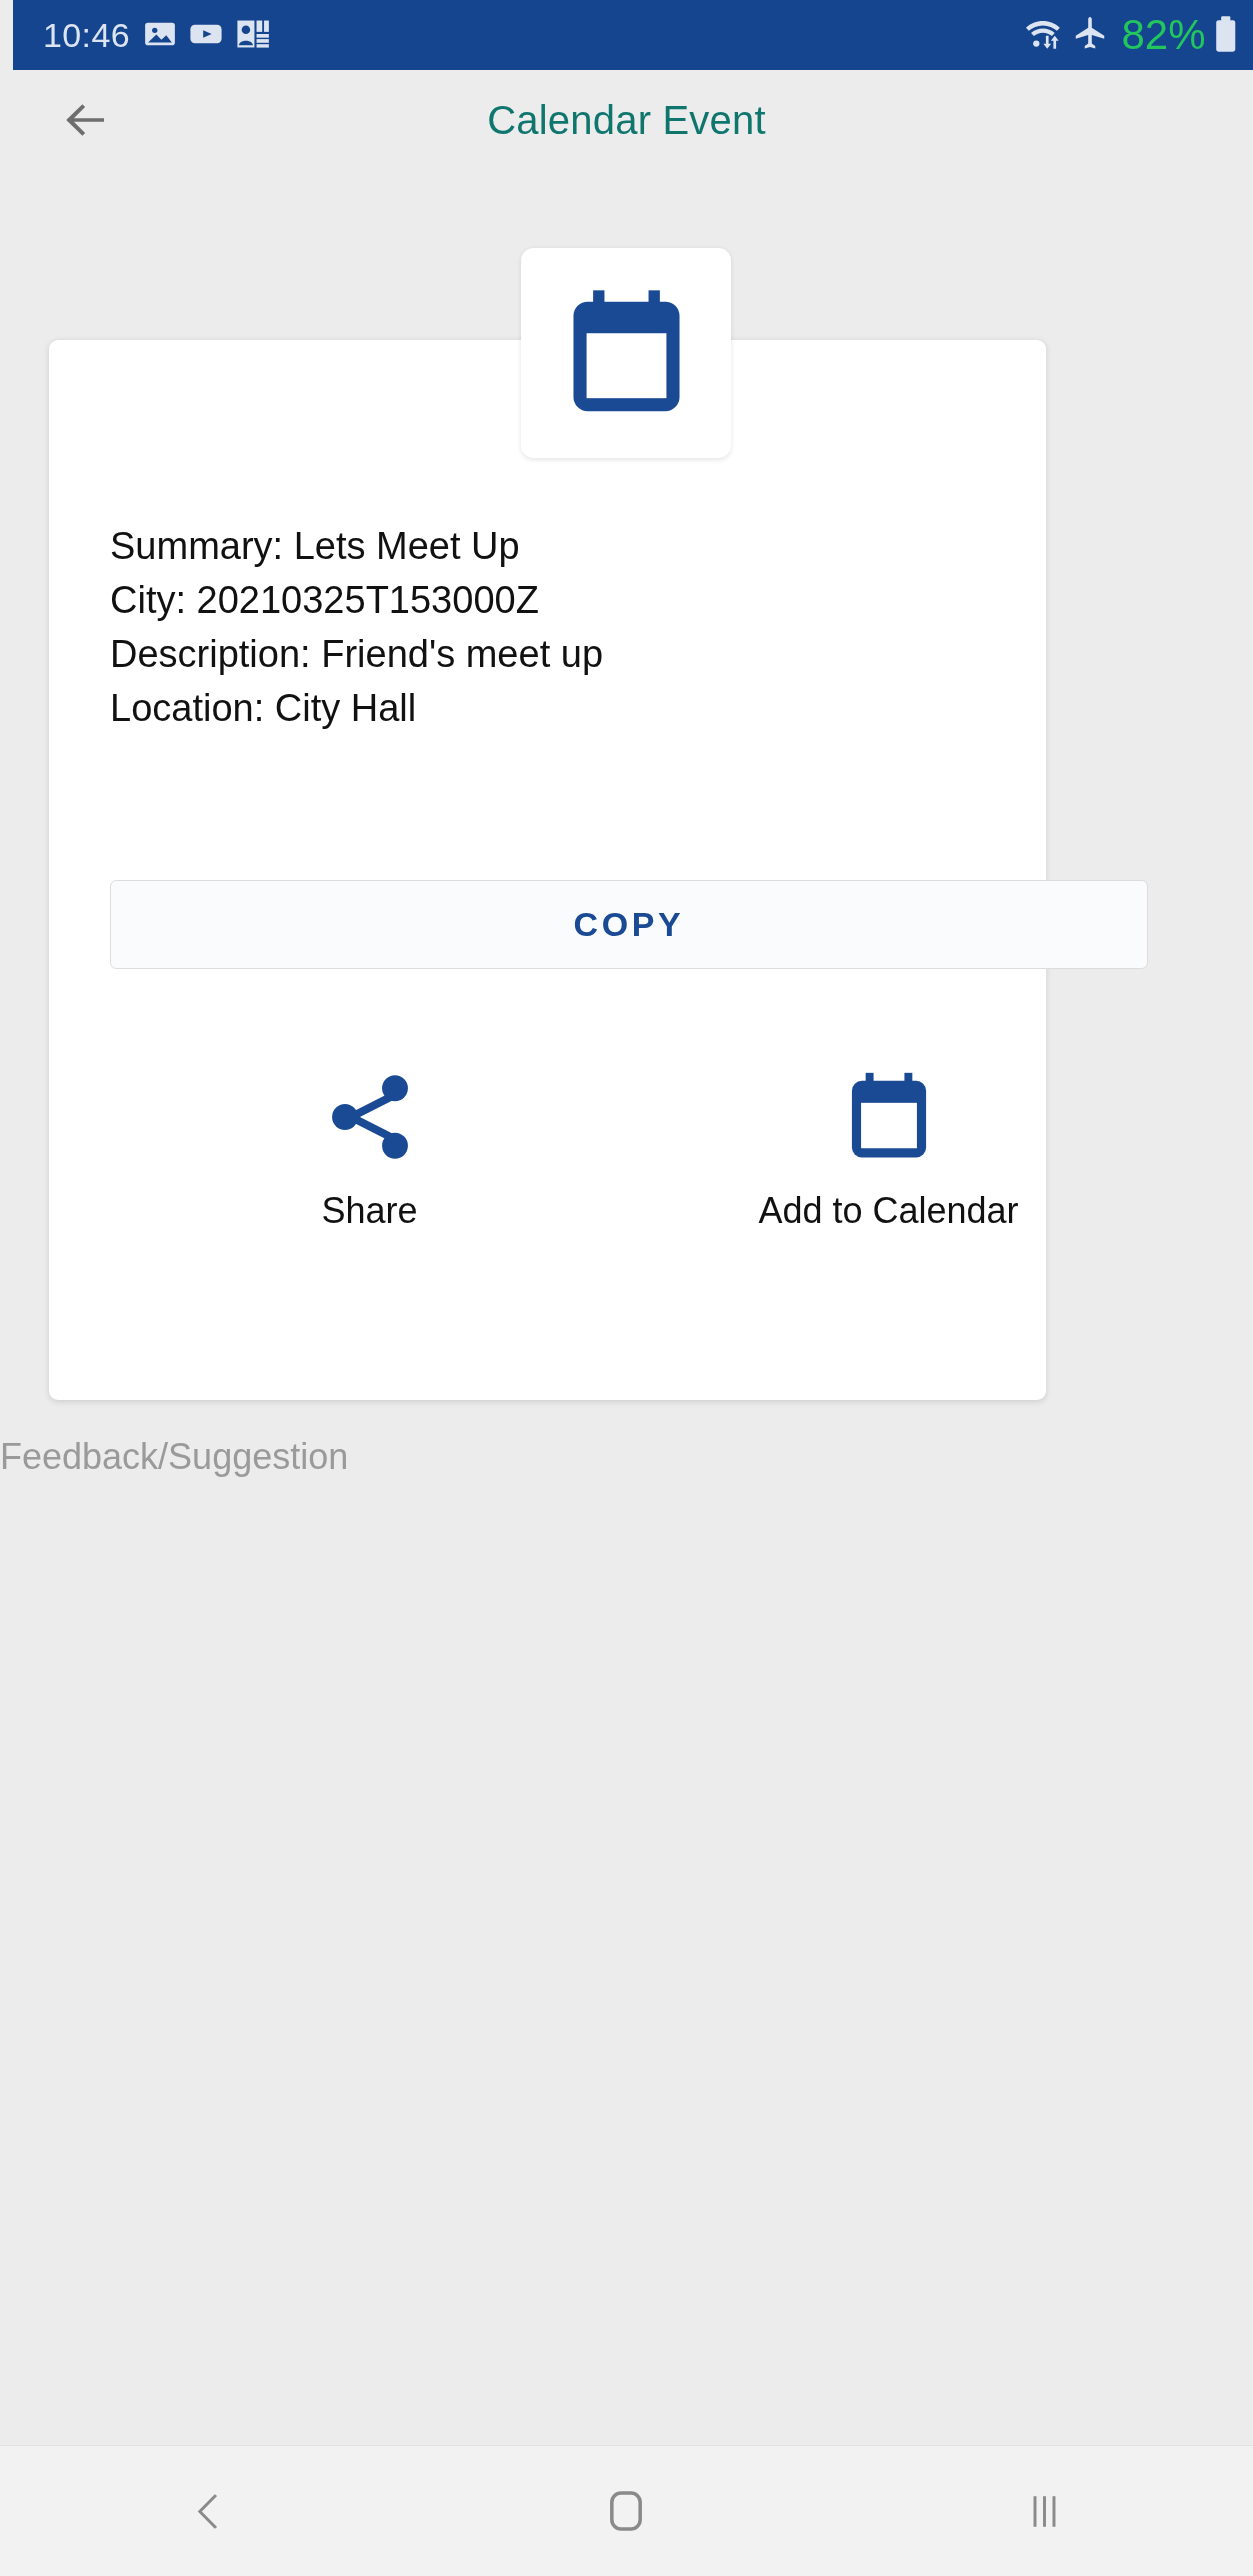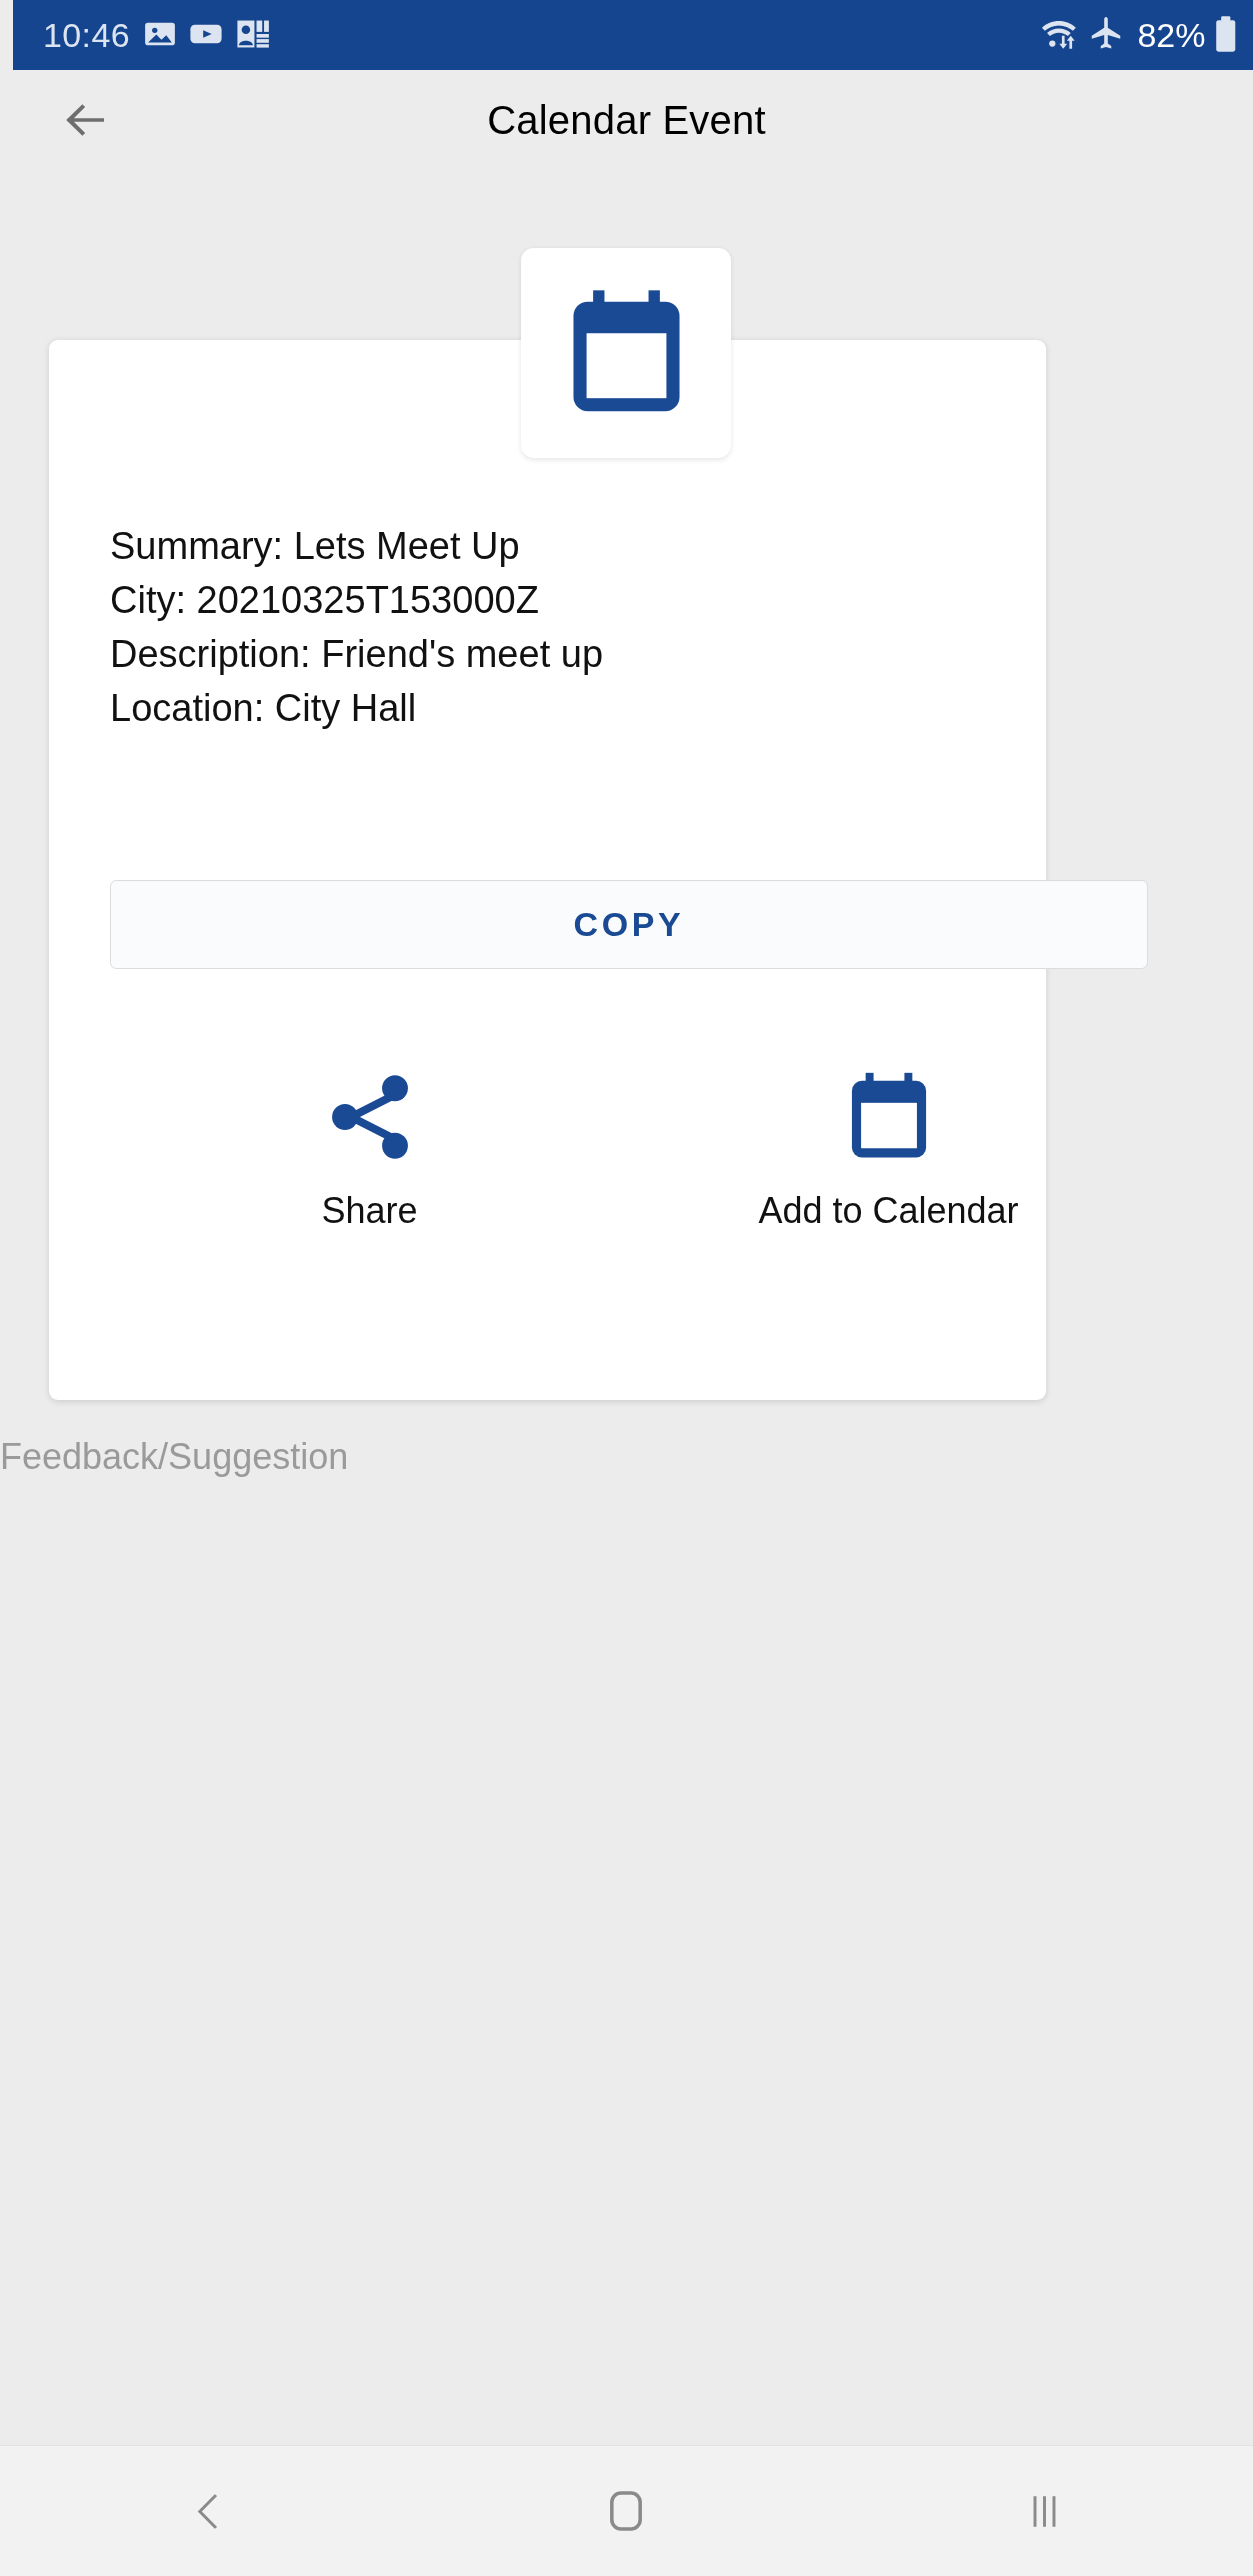--- a/index.html
+++ b/index.html
@@ -39,22 +39,22 @@
     gap: 9px;
   }
   #status-clock {
     color: #dbe4f0;
     font-size: 34px;
     letter-spacing: 0.4px;
     line-height: 1;
     font-family: "Liberation Sans", sans-serif;
   }
   #battery-text {
-    color: #ffffff;
-    font-size: 34px;
+    color: #22c55e;
+    font-size: 42px;
     line-height: 1;
     margin-left: 4px;
   }
   .sicon { display: block; }
 
   
   #app-header {
     position: absolute;
     top: 70px; left: 0;
     width: 1253px;
@@ -72,21 +72,21 @@
     display: flex;
     align-items: center;
     justify-content: center;
     cursor: pointer;
   }
   #page-title {
     position: absolute;
     left: 0; right: 0;
     text-align: center;
     font-size: 40px;
-    color: #000000;
+    color: #0f766e;
     letter-spacing: 0.2px;
   }
 
   
   #header-icon-tile {
     position: absolute;
     left: 521px;
     top: 248px;
     width: 210px;
     height: 210px;

